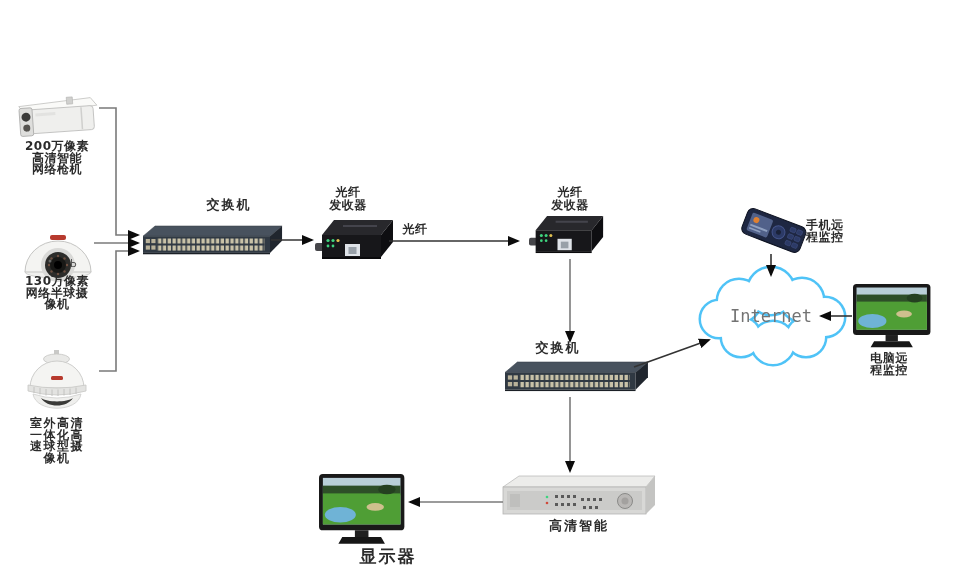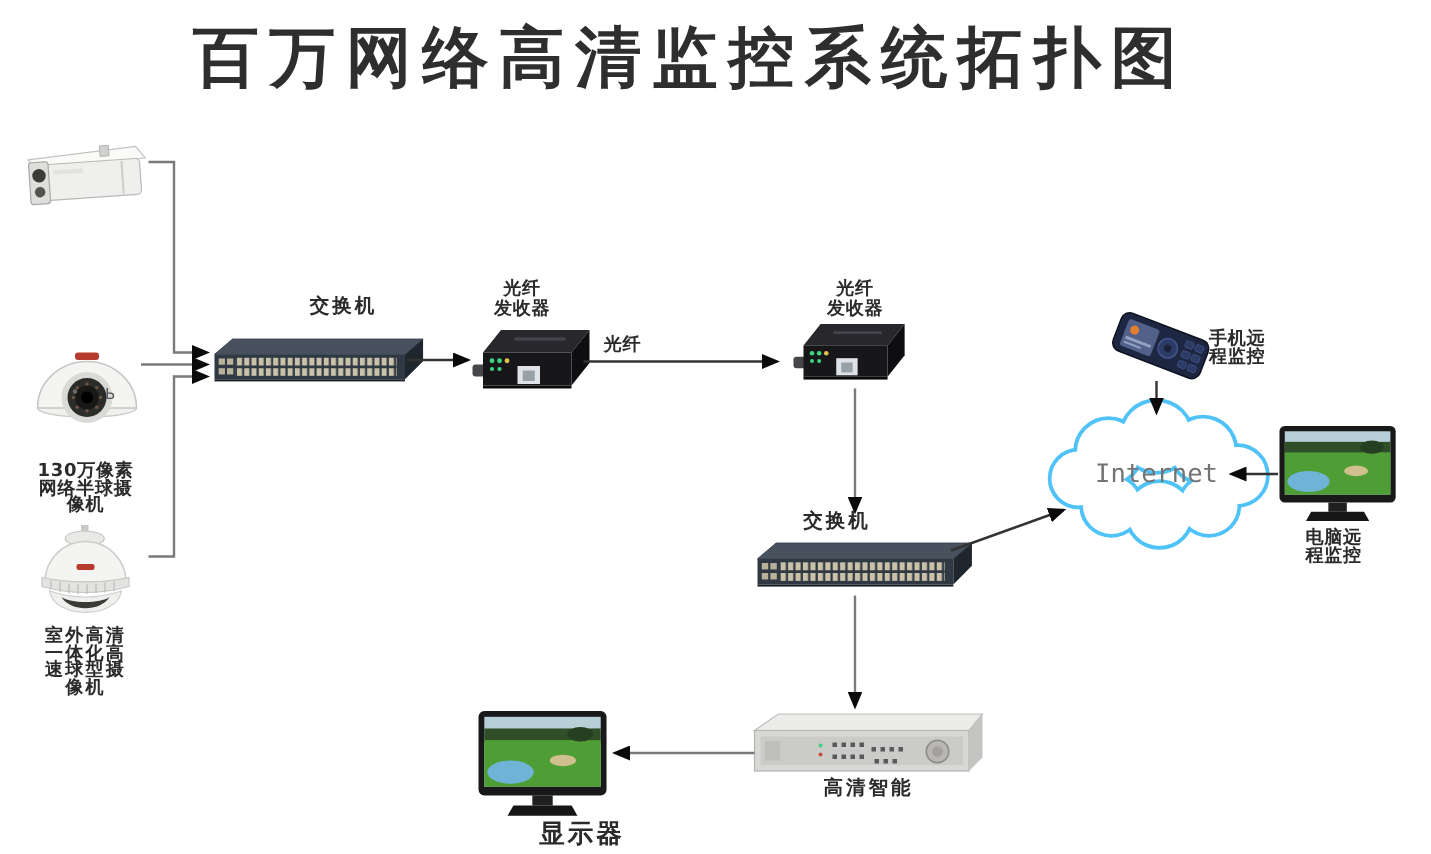--- a/index.html
+++ b/index.html
@@ -230,23 +230,25 @@
     <path class="ln ln-dark" d="M389,241 H518" marker-end="url(#ah)"></path>
     <path class="ln ln-gray" d="M570,259 V341" marker-end="url(#ah)"></path>
     <path class="ln ln-dark" d="M634,367 L709,340" marker-end="url(#ah)"></path>
     <path class="ln ln-dark" d="M771,254 V275" marker-end="url(#ah)"></path>
     <path class="ln ln-dark" d="M852,316 H821" marker-end="url(#ah)"></path>
     <path class="ln ln-gray" d="M570,397 V471" marker-end="url(#ah)"></path>
     <path class="ln ln-gray" d="M503,502 H410" marker-end="url(#ah)"></path>
   </g>
 </svg>
 
-  <div class="title">百万网络高清监控系统拓扑图</div>
-
-  <div class="lbl cx" style="left:57px;top:276px;margin-top:32px;">130万像素
+
+  <div class="lbl cx" style="left:57px;top:141px;">200万像素
+高清智能
+网络枪机</div>
+  <div class="lbl cx" style="left:57px;top:276px;">130万像素
 网络半球摄
 像机</div>
   <div class="lbl cx" style="left:57px;top:418px;letter-spacing:1.5px;">室外高清
 一体化高
 速球型摄
 像机</div>
 
   <div class="lbl cx wide" style="left:206px;top:199px;font-size:13px;">交换机</div>
   <div class="lbl cx" style="left:348px;top:186px;line-height:13px;">光纤
 发收器</div>

